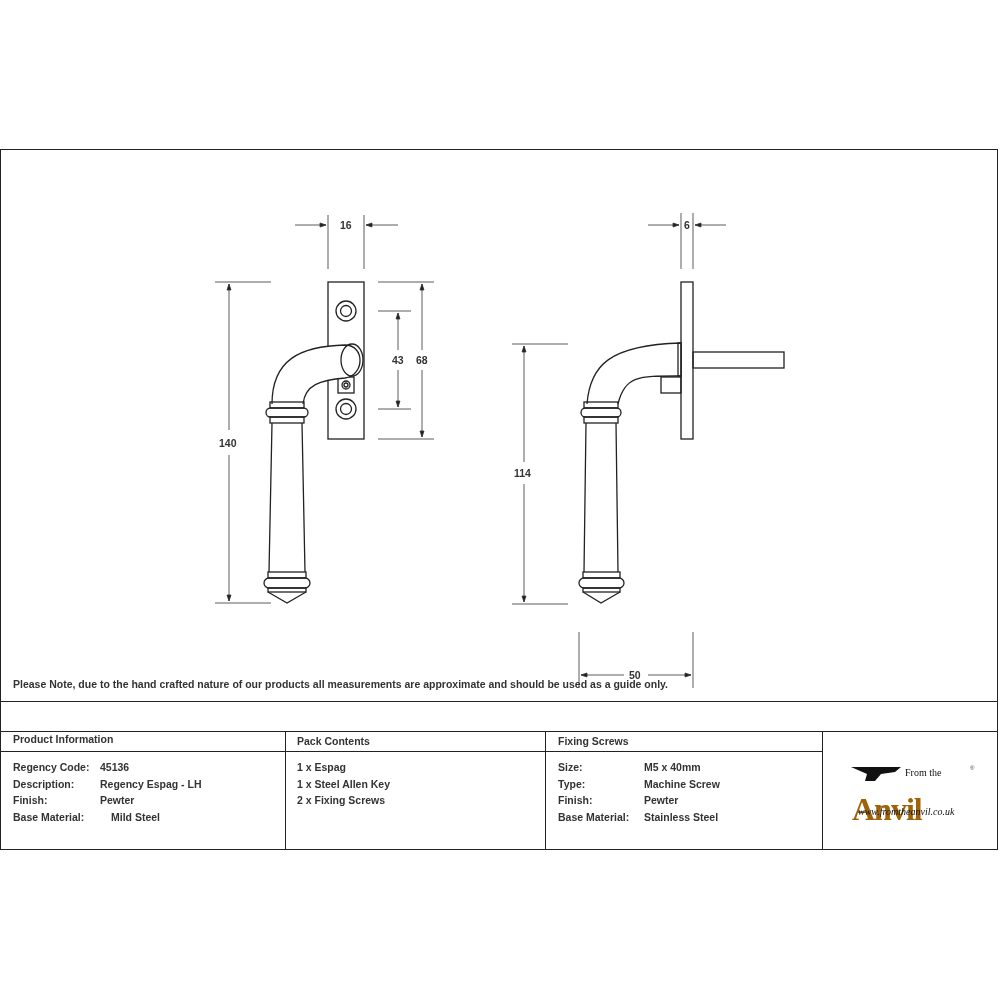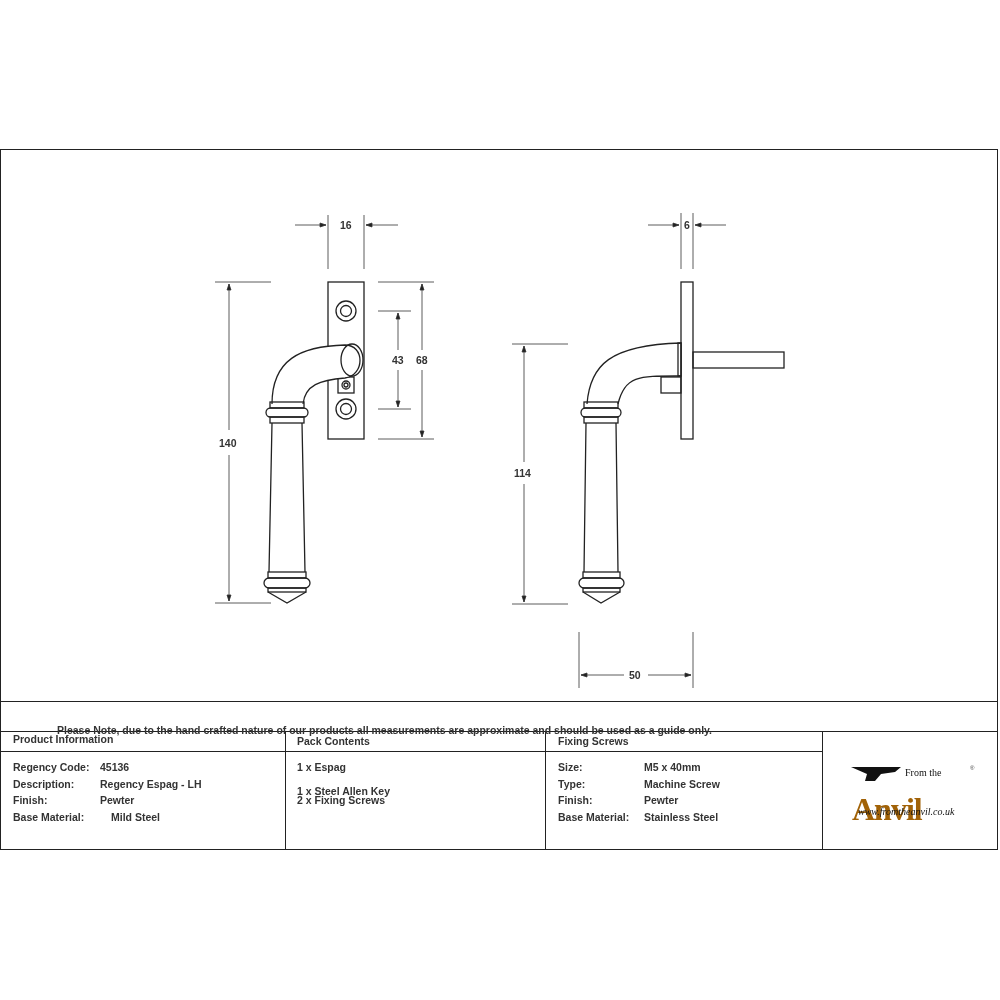--- a/index.html
+++ b/index.html
@@ -135,35 +135,35 @@
 <span class="txt" style="left:514px;top:467px;">114</span>
 <span class="txt" style="left:629px;top:669px;">50</span>
 
 <div class="hline" style="left:0;top:701px;width:998px;"></div>
 <div class="hline" style="left:0;top:731px;width:998px;"></div>
 <div class="hline" style="left:0;top:751px;width:822px;"></div>
 <div class="vline" style="left:285px;top:731px;height:119px;"></div>
 <div class="vline" style="left:545px;top:731px;height:119px;"></div>
 <div class="vline" style="left:822px;top:731px;height:119px;"></div>
 
-<span class="txt" style="left:13px;top:724px;margin-left:44px;">Please Note, due to the hand crafted nature of our products all measurements are approximate and should be used as a guide only.</span>
+<span class="txt" style="left:13px;top:678px;">Please Note, due to the hand crafted nature of our products all measurements are approximate and should be used as a guide only.</span>
 
 <span class="txt" style="left:13px;top:733px;">Product Information</span>
 <span class="txt" style="left:13px;top:761px;">Regency Code:</span>
 <span class="txt" style="left:100px;top:761px;">45136</span>
 <span class="txt" style="left:13px;top:778px;">Description:</span>
 <span class="txt" style="left:100px;top:778px;">Regency Espag - LH</span>
 <span class="txt" style="left:13px;top:794px;">Finish:</span>
 <span class="txt" style="left:100px;top:794px;">Pewter</span>
 <span class="txt" style="left:13px;top:811px;">Base Material:</span>
 <span class="txt" style="left:100px;top:811px;padding-left:11px;">Mild Steel</span>
 
 <span class="txt" style="left:297px;top:735px;">Pack Contents</span>
 <span class="txt" style="left:297px;top:761px;">1 x Espag</span>
-<span class="txt" style="left:297px;top:778px;margin-top:7px;">1 x Steel Allen Key</span>
+<span class="txt" style="left:297px;top:778px;">1 x Steel Allen Key</span>
 <span class="txt" style="left:297px;top:794px;">2 x Fixing Screws</span>
 
 <span class="txt" style="left:558px;top:735px;">Fixing Screws</span>
 <span class="txt" style="left:558px;top:761px;">Size:</span>
 <span class="txt" style="left:644px;top:761px;">M5 x 40mm</span>
 <span class="txt" style="left:558px;top:778px;">Type:</span>
 <span class="txt" style="left:644px;top:778px;">Machine Screw</span>
 <span class="txt" style="left:558px;top:794px;">Finish:</span>
 <span class="txt" style="left:644px;top:794px;">Pewter</span>
 <span class="txt" style="left:558px;top:811px;">Base Material:</span>

